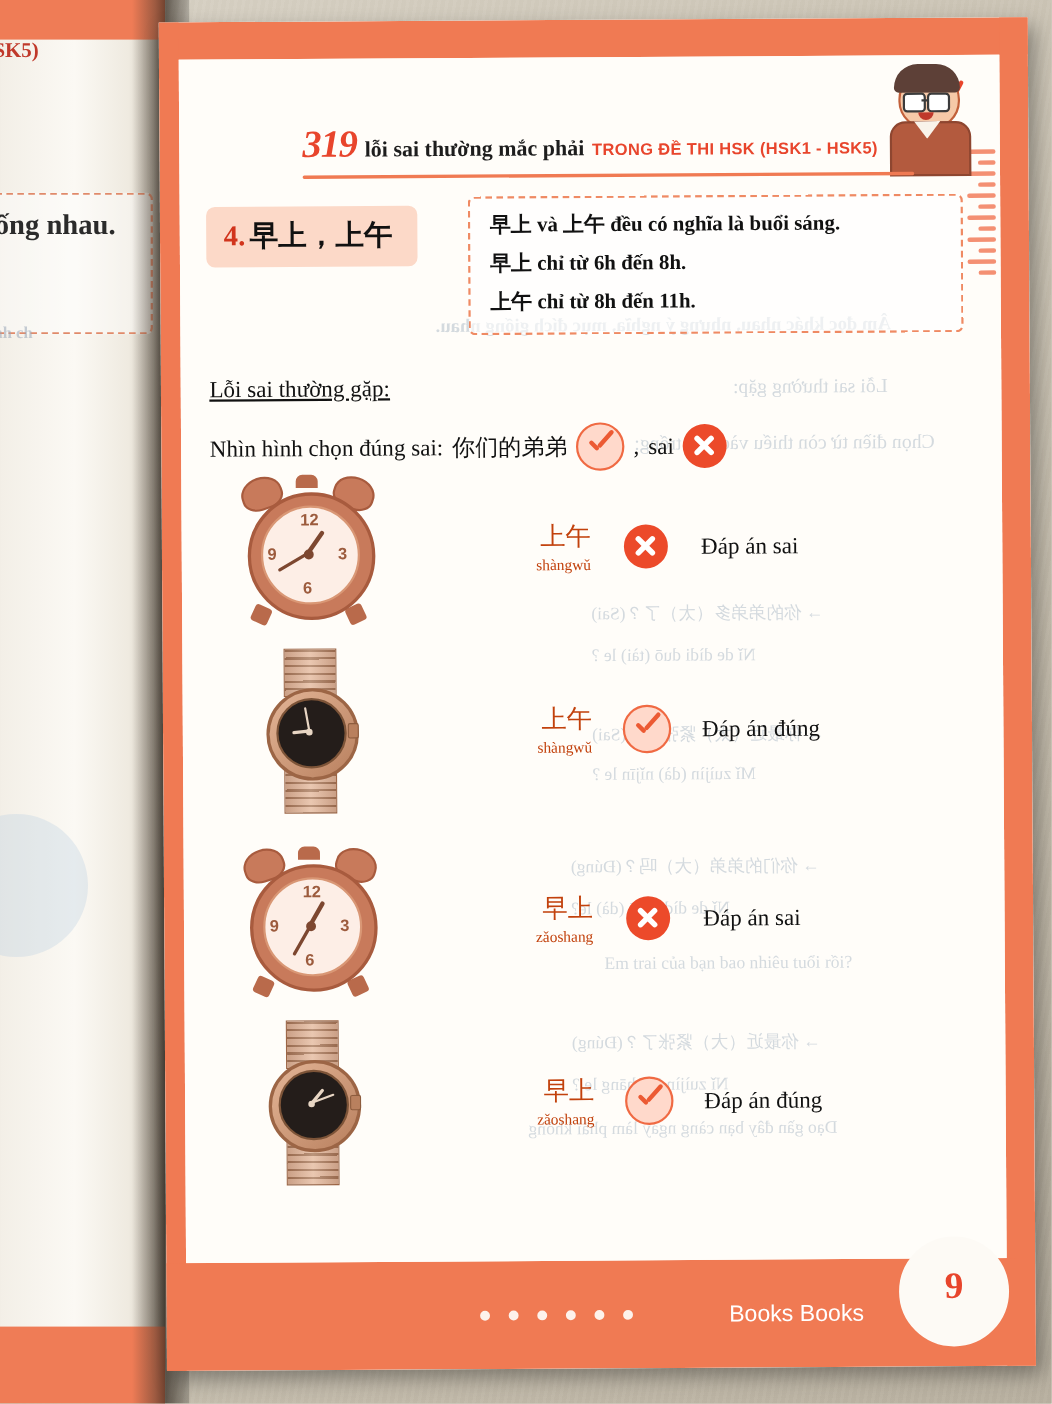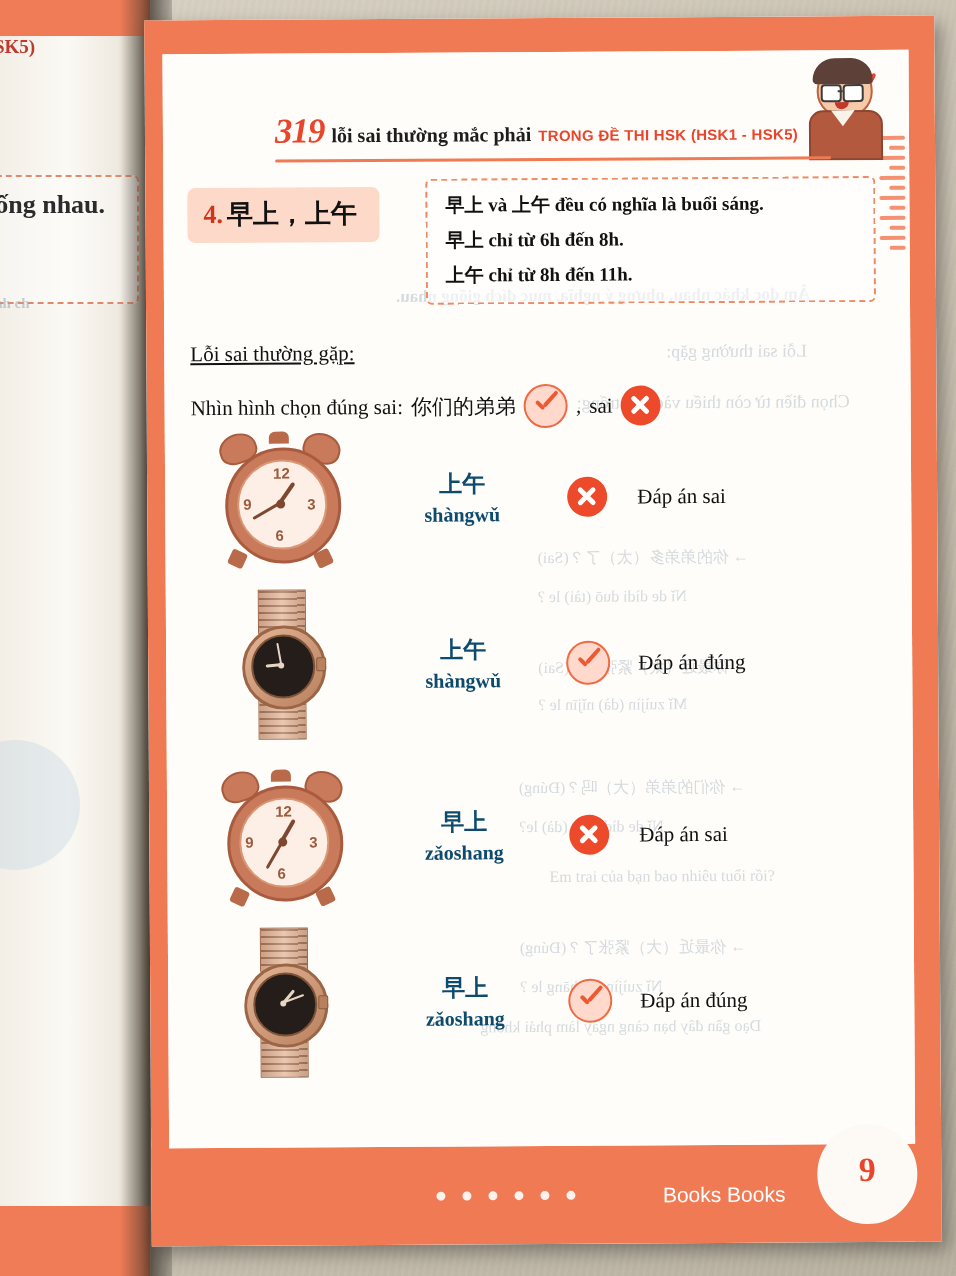--- a/index.html
+++ b/index.html
@@ -288,27 +288,26 @@
     align-items:center;
   }
   #row1{ top:404px; }
   #row2{ top:570px; }
   #row3{ top:742px; }
   #row4{ top:908px; }
 
   .img-cell{ width:200px; height:150px; position:relative; }
   .word-cell{
     width:150px;
-    text-align:center;
-    font-family:"Liberation Serif", serif;
-    color:#0c4a6e;
-    font-weight:bold;
+    text-align:right;
+    font-family:"Liberation Serif", serif;
+    color:#c2410c;
   }
   .word-cell .hanzi{ font-size:23px; display:block; }
-  .word-cell .pinyin{ font-size:20px; display:block; margin-top:4px; }
+  .word-cell .pinyin{ font-size:14px; display:block; margin-top:4px; }
   .mark-cell{ width:100px; display:flex; justify-content:center; }
   .ans-cell{
     font-family:"Liberation Serif", serif;
     font-size:21px;
     color:#111;
     white-space:nowrap;
   }
 
   
   .alarm{ position:absolute; left:28px; top:8px; width:130px; height:135px; }

